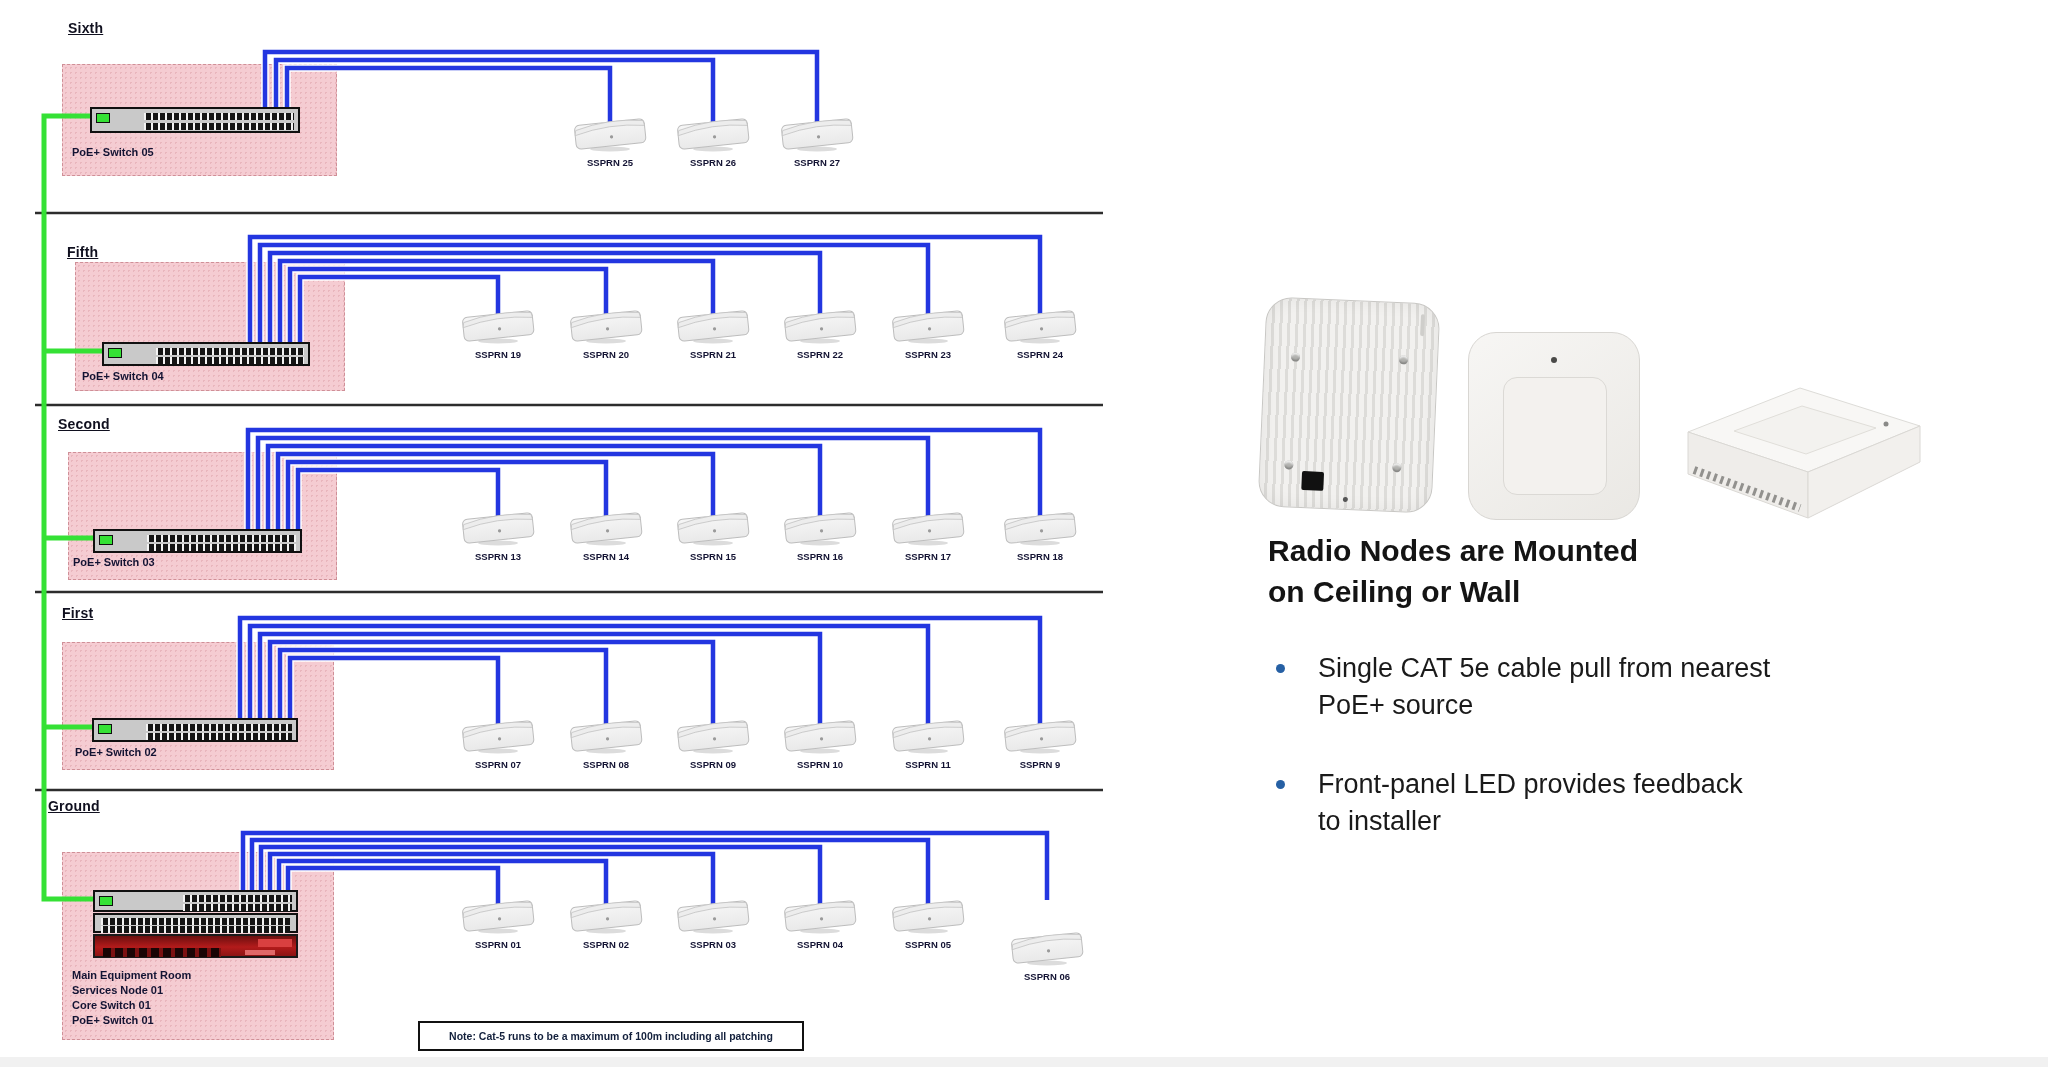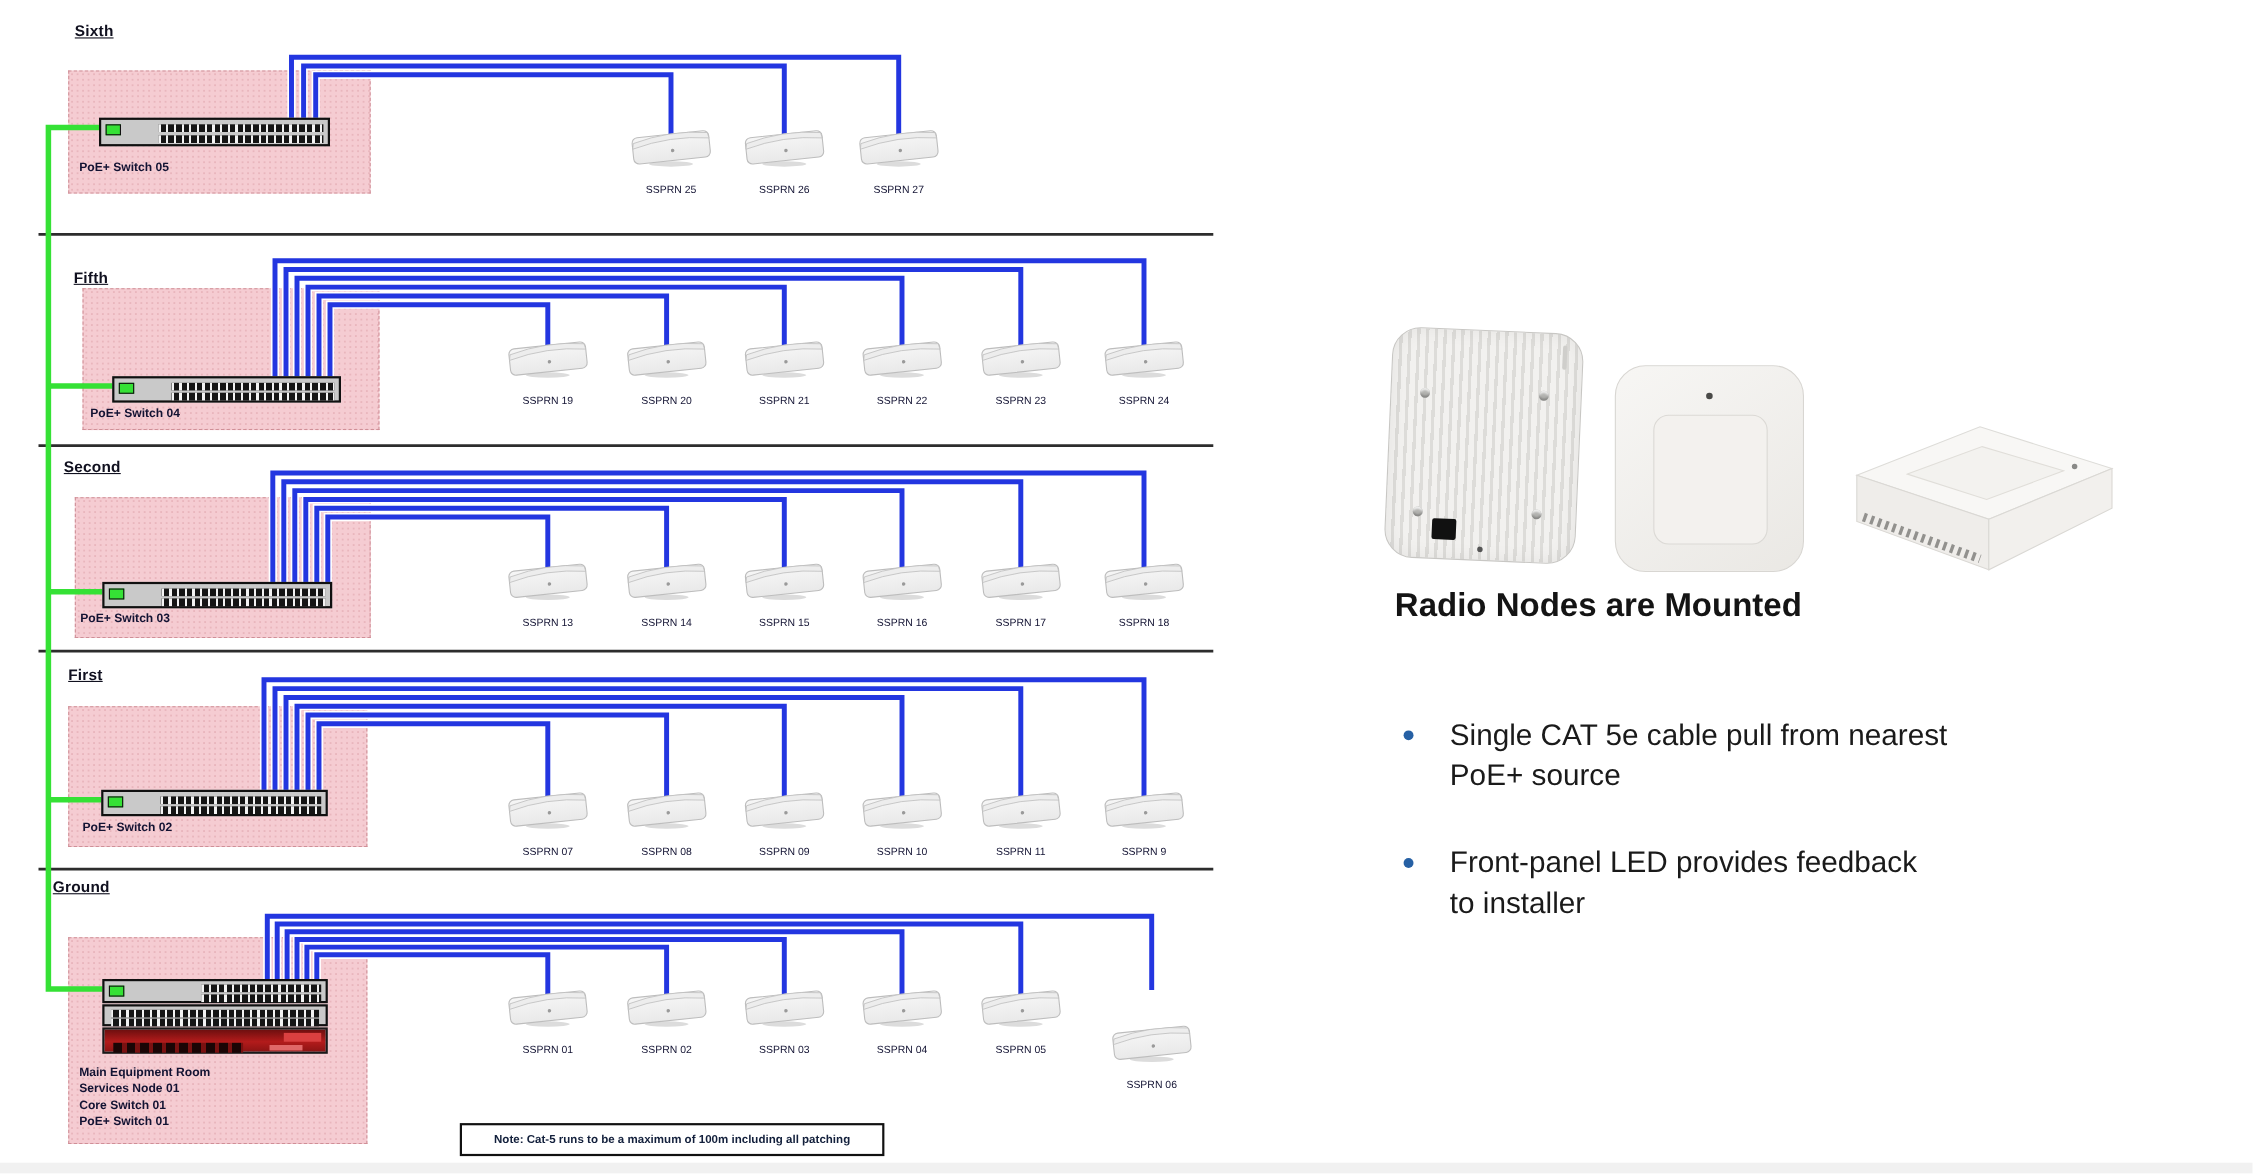--- a/index.html
+++ b/index.html
@@ -27,21 +27,21 @@
   .mer-label{position:absolute;font-size:11px;font-weight:bold;color:#131333;line-height:15px;white-space:nowrap;}
 
   .redunit{position:absolute;background:linear-gradient(180deg,#6d0f0f,#b31b1b 55%,#8c1414);border:2px solid #1a1a1a;box-sizing:border-box;}
   .redports{position:absolute;left:8px;top:12px;width:118px;height:9px;
     background:repeating-linear-gradient(90deg,#1a0505 0 8px,#7a1111 8px 12px);}
   .redlight{position:absolute;left:150px;top:14px;width:30px;height:5px;background:#e06868;}
   .redlabel{position:absolute;right:4px;top:3px;width:34px;height:8px;background:#d94040;}
 
   .node{position:absolute;width:80px;text-align:center;}
   .node-ic{width:80px;height:40px;display:block;}
-  .nlabel{font-size:9.5px;font-weight:normal;color:#131333;margin-top:15px;white-space:nowrap;}
+  .nlabel{font-size:9.5px;font-weight:bold;color:#131333;margin-top:5px;white-space:nowrap;}
 
   .notebox{position:absolute;left:418px;top:1021px;width:382px;height:26px;border:2px solid #111;
     background:#fff;display:flex;align-items:center;justify-content:center;}
   .notebox span{font-size:10.5px;font-weight:bold;color:#13203c;}
 
   .bottom-strip{position:absolute;left:0;top:1057px;width:2048px;height:10px;background:#f1f1f1;}
 
   
   .dev1{position:absolute;left:1262px;top:300px;width:172px;height:208px;border-radius:26px;
     transform:rotate(2.5deg);border:1px solid #c8c7c4;
@@ -425,20 +425,21 @@
     <polygon points="16,64 128,20 248,58 136,104" fill="#f8f7f5" stroke="#dddcd8" stroke-width="1"></polygon>
     <polygon points="62,63 130,38 204,60 134,86" fill="#f3f2ef" stroke="#e0ded9" stroke-width="1"></polygon>
     <polygon points="16,64 136,104 136,150 16,106" fill="#efedea" stroke="#dad8d4" stroke-width="1"></polygon>
     <polygon points="136,104 248,58 248,94 136,150" fill="#f2f0ed" stroke="#dad8d4" stroke-width="1"></polygon>
     <line x1="22" y1="102" x2="128" y2="140" stroke="#92918e" stroke-width="8" stroke-dasharray="3 4"></line>
     <circle cx="214" cy="56" r="2.5" fill="#8a8a88"></circle>
   </svg>
 
   <div class="panel-heading">
     <div>Radio Nodes are Mounted</div>
+    <div>on Ceiling or Wall</div>
   </div>
 
   <div class="bullet" style="top:650px">
     <div class="bdot"></div>
     <div class="btext">
       <div>Single CAT 5e cable pull from nearest</div>
       <div>PoE+ source</div>
     </div>
   </div>
 

